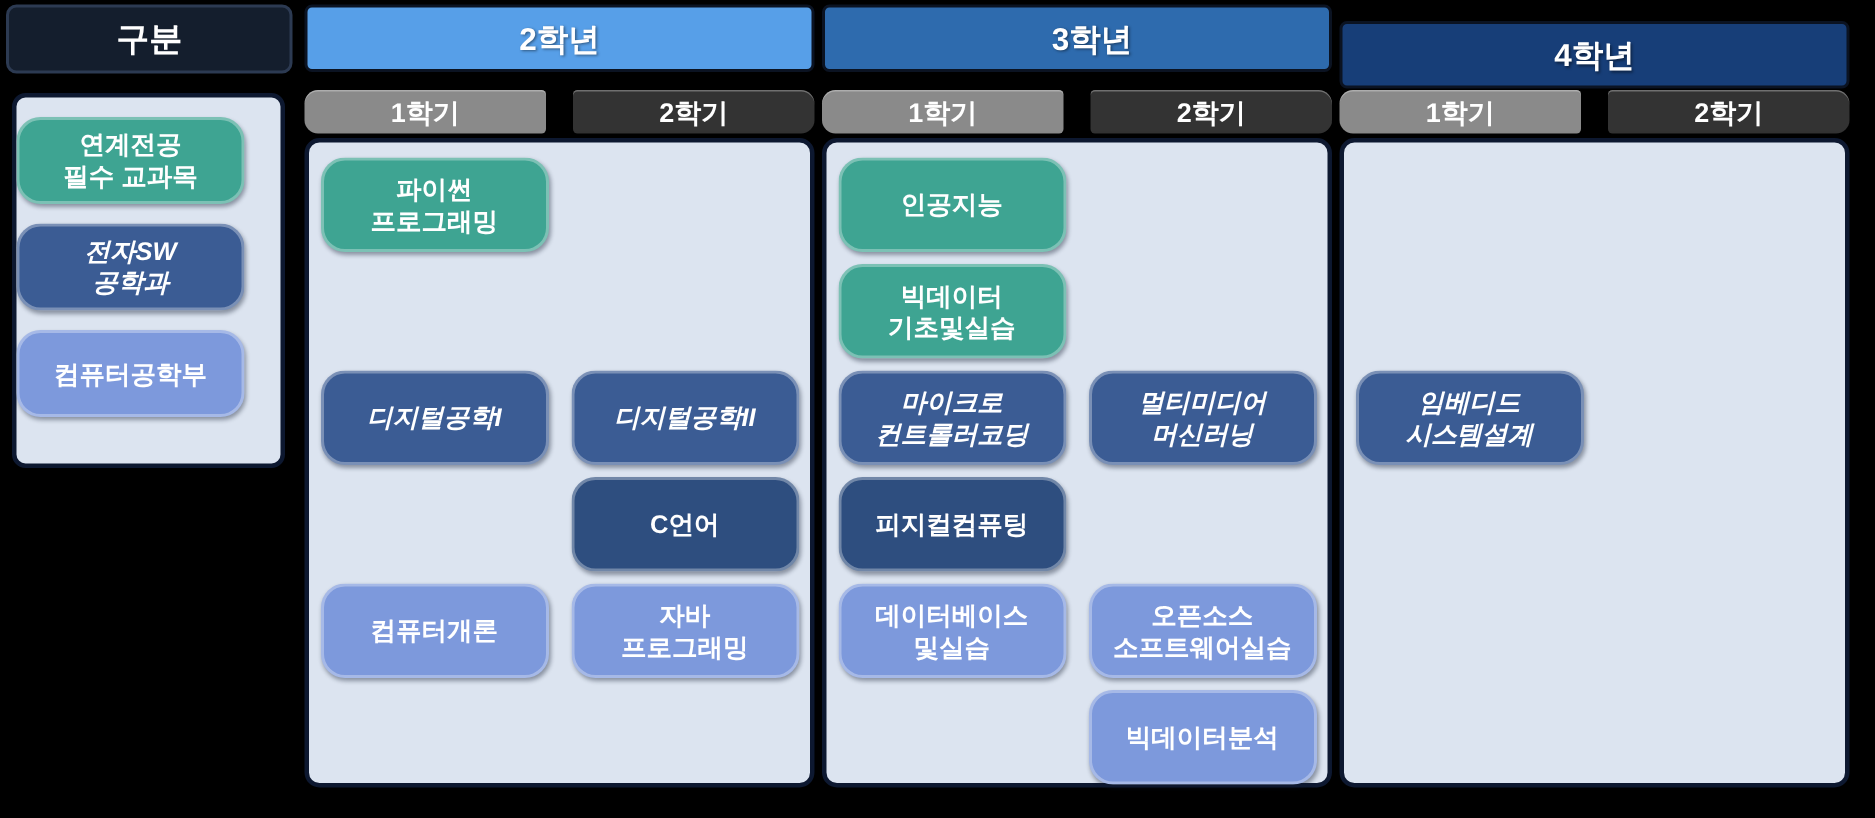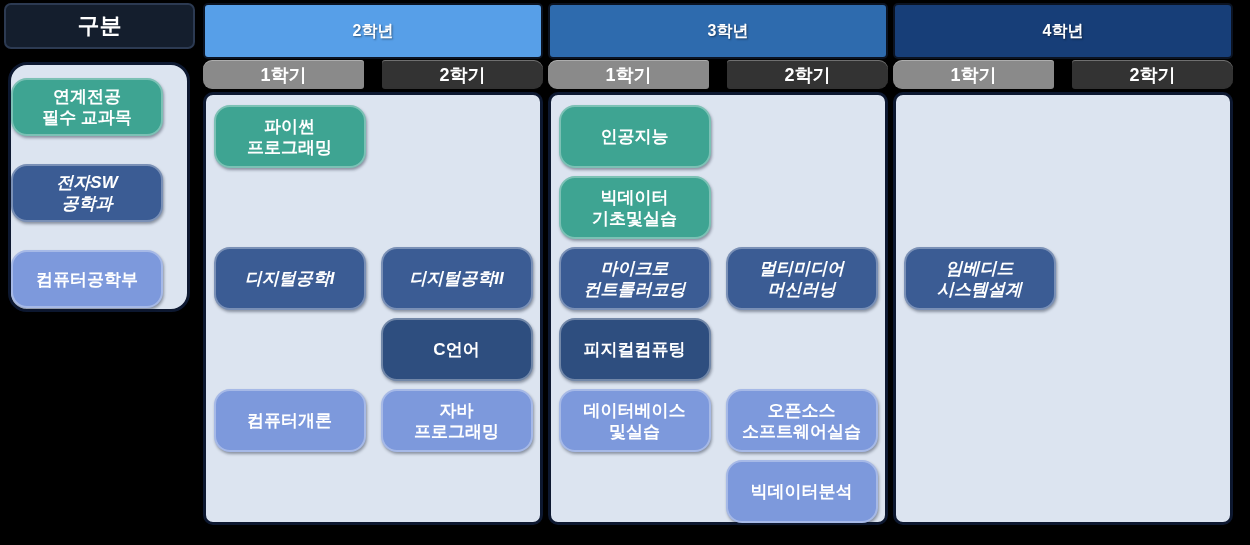--- a/index.html
+++ b/index.html
@@ -26,40 +26,40 @@
     font-size: 22px; font-weight: bold;
     display: flex; align-items: center; justify-content: center;
     box-shadow: 2px 3px 5px rgba(0,0,0,0.7);
   }
   .legend-panel {
     position: absolute;
     left: 8px; top: 62px;
     width: 182px; height: 250px;
     background: var(--panel-bg);
     border: 3px solid #0d1830;
-    border-radius: 19px;
+    border-radius: 9px;
     box-shadow: 3px 4px 7px rgba(0,0,0,0.65);
     display: flex; flex-direction: column; align-items: center;
-    padding-top: 13px; gap: 28px;
+    padding-top: 13px; gap: 13px;
   }
 
   
   .year-col { position: absolute; top: 0; width: 340px; height: 545px; }
   .year-header {
     position: absolute; left: 0; top: 3px;
-    width: 340px; height: 56px;
+    width: 340px; height: 45px;
     border: 2px solid #0b1322;
     border-radius: 5px;
-    color: #fff; font-size: 16px; font-weight: bold;
+    color: #fff; font-size: 21px; font-weight: bold;
     display: flex; align-items: center; justify-content: center;
     text-shadow: 1px 1px 2px rgba(0,0,0,0.45);
   }
   .yh-0 { background: var(--year2-header); }
   .yh-1 { background: var(--year3-header); padding-left: 20px; }
-  .yh-2 { background: var(--year4-header); }
+  .yh-2 { background: var(--year4-header); margin-top: 11px; }
 
   .tabs {
     position: absolute; left: 0; top: 60px;
     width: 340px; height: 29px;
     display: flex; gap: 18px;
   }
   .tab {
     flex: 1 1 0;
     color: #fff; font-size: 18px; font-weight: bold;
     display: flex; align-items: center; justify-content: center;

